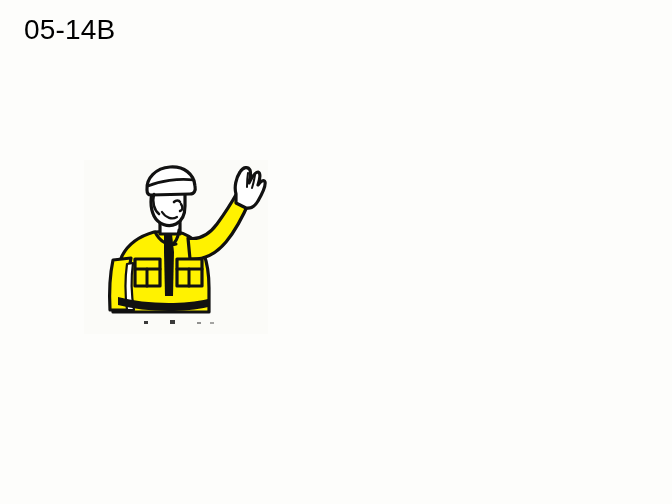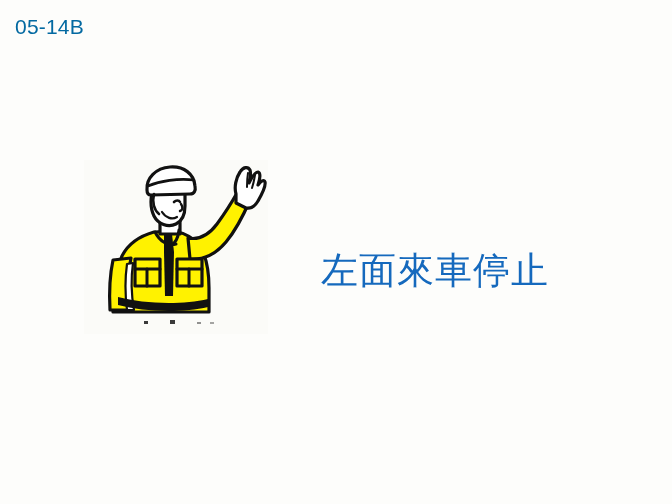--- a/index.html
+++ b/index.html
@@ -11,26 +11,26 @@
     height: 504px;
     background: #fdfdfb;
     font-family: "Liberation Sans", "DejaVu Sans", sans-serif;
     overflow: hidden;
     position: relative;
   }
 
   
   #slide-code {
     position: absolute;
-    left: 15px;
+    left: 24px;
     top: 16px;
-    font-size: 21px;
+    font-size: 28px;
     line-height: 1;
     letter-spacing: 0.2px;
-    color: #0369a1;
+    color: #000000;
     white-space: nowrap;
   }
 
   
   #illustration {
     position: absolute;
     left: 84px;
     top: 160px;
     width: 184px;
     height: 174px;
@@ -163,14 +163,13 @@
     <g fill="#3a3a3a">
       <rect x="60" y="161" width="4" height="3"></rect>
       <rect x="86" y="160" width="5" height="4"></rect>
       <rect x="113" y="162" width="4" height="2" opacity="0.55"></rect>
       <rect x="126" y="162" width="4" height="2" opacity="0.45"></rect>
     </g>
   </svg>
 </div>
 
 <div id="caption-block">
-  <div id="caption-zh">左面來車停止</div>
 </div>
 
 </body></html>

